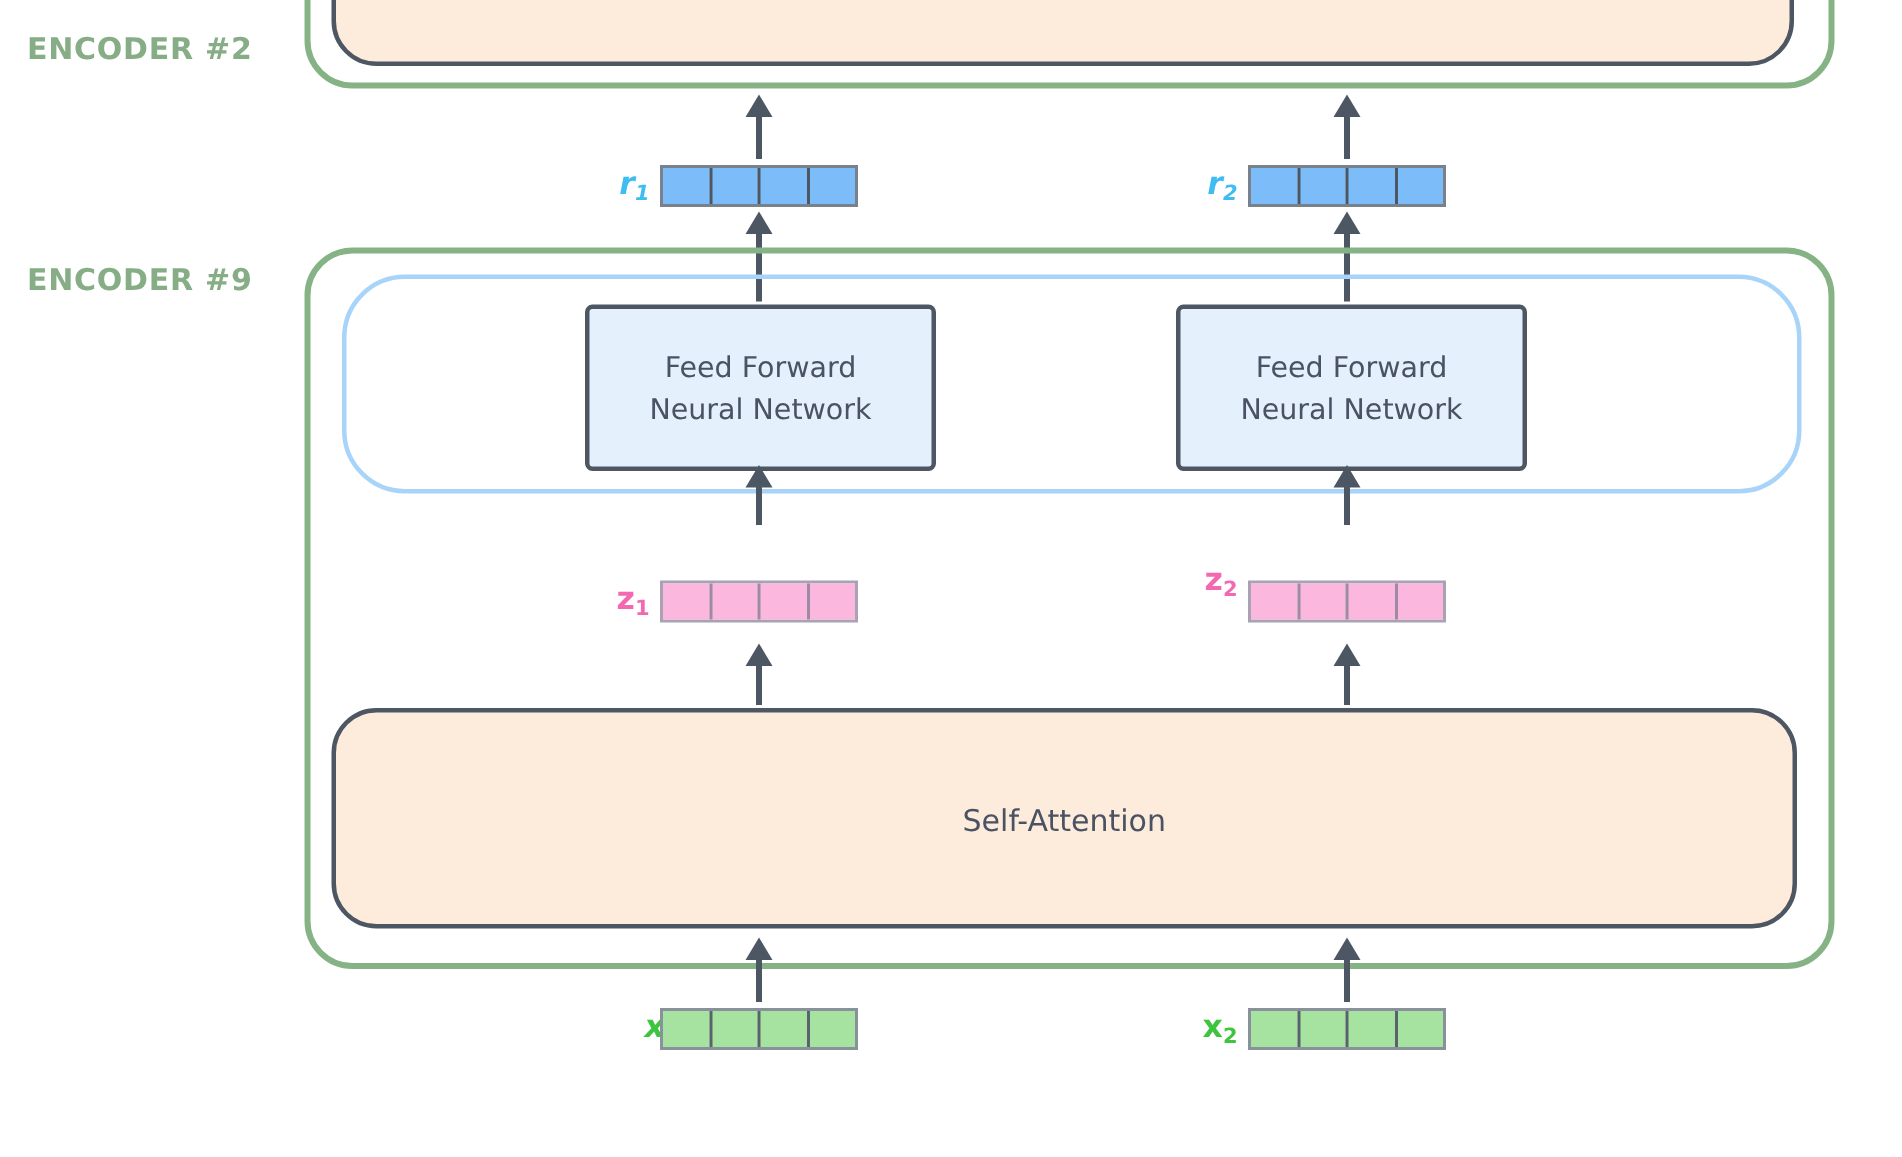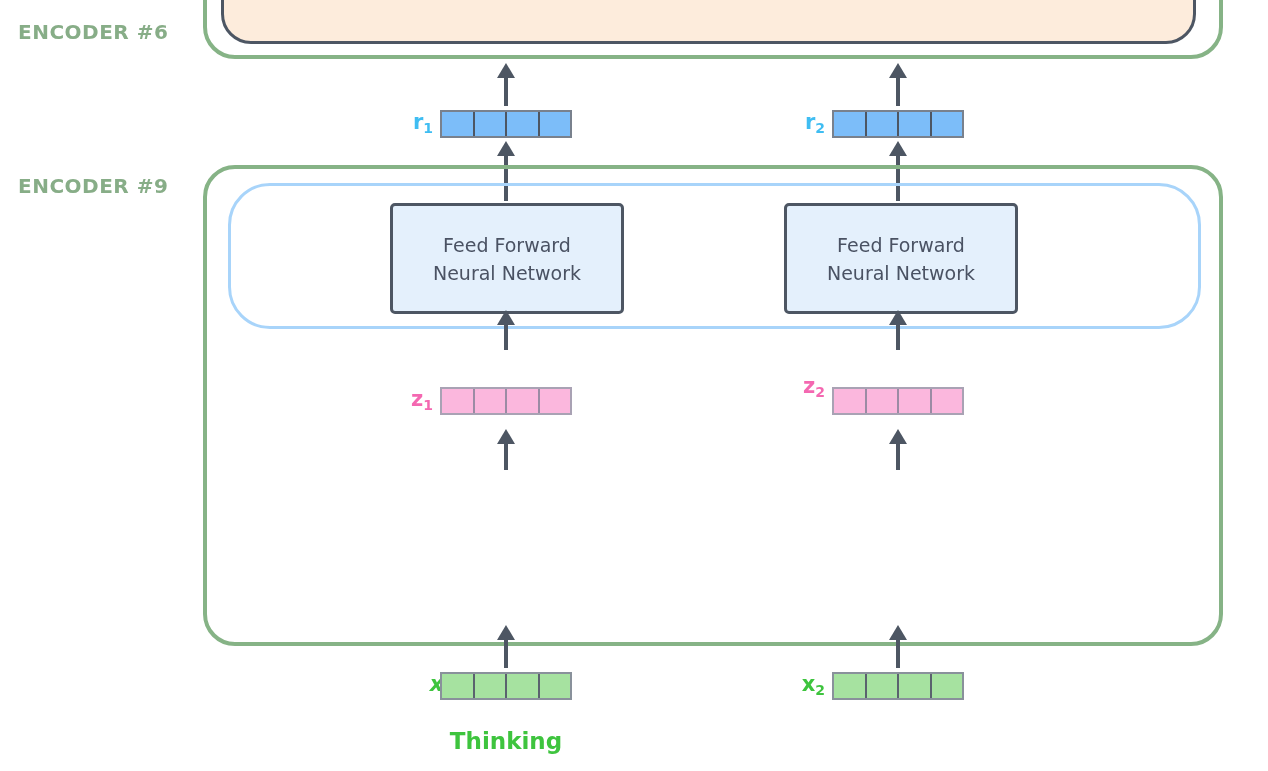--- a/index.html
+++ b/index.html
@@ -47,36 +47,36 @@
   .vec-z .cell{background:var(--z-fill);}
   .vec-z .cell + .cell{border-left:2.5px solid var(--z-divider);}
   .vec-x{border:2px solid var(--x-outline);}
   .vec-x .cell{background:var(--x-fill);}
   .vec-x .cell + .cell{border-left:2.5px solid var(--x-divider);}
   .vec-label{
     position:absolute;width:48px;height:28px;line-height:28px;text-align:right;
     font-size:21px;font-weight:bold;
   }
   .vec-label .sub{font-size:14px;vertical-align:-4px;}
-  .lbl-r{color:var(--r-label);}
+  .lbl-r{color:var(--r-label);font-style:italic;}
   .lbl-z{color:var(--z-label);}
   .lbl-x{color:var(--x-label);}
   .token{
     position:absolute;width:200px;text-align:center;font-size:23px;font-weight:bold;
     color:var(--token-label);
   }
 </style>
 </head>
 <body>
 
 <div class="stage">
 
   <div class="enc-box" style="left:203px;top:-62px;width:1012px;height:113px;"></div>
   <div class="peach-box" style="left:221px;top:-50px;width:969px;height:88px;"></div>
-  <div class="enc-label" style="left:18px;top:20px;">ENCODER #6</div>
+  <div class="enc-label" style="left:18px;top:20px;">ENCODER #2</div>
 
   <div class="arrow" style="left:497px;top:63px;height:43px;">
       <div class="head"></div>
       <div class="shaft"></div>
     </div>
   <div class="arrow" style="left:889px;top:63px;height:43px;">
       <div class="head"></div>
       <div class="shaft"></div>
     </div>
 
@@ -152,20 +152,23 @@
 
   <div class="arrow" style="left:497px;top:429px;height:41px;">
       <div class="head"></div>
       <div class="shaft"></div>
     </div>
   <div class="arrow" style="left:889px;top:429px;height:41px;">
       <div class="head"></div>
       <div class="shaft"></div>
     </div>
 
+  <div class="peach-box" style="left:221px;top:472px;width:971px;height:141px;">
+    <div class="attn-label">Self-Attention</div>
+  </div>
 
   <div class="arrow" style="left:497px;top:625px;height:43px;">
       <div class="head"></div>
       <div class="shaft"></div>
     </div>
   <div class="arrow" style="left:889px;top:625px;height:43px;">
       <div class="head"></div>
       <div class="shaft"></div>
     </div>
 
@@ -181,15 +184,14 @@
   <div class="vec-label lbl-x" style="left:777px;top:670px;">
     <span>x</span><span class="sub">2</span>
   </div>
   <div class="vec vec-x" style="left:832px;top:672px;">
     <div class="cell"></div>
       <div class="cell"></div>
       <div class="cell"></div>
       <div class="cell"></div>
   </div>
 
-  <div class="token" style="left:406px;top:728px;">Thinking</div>
 
 </div>
 
 </body></html>

